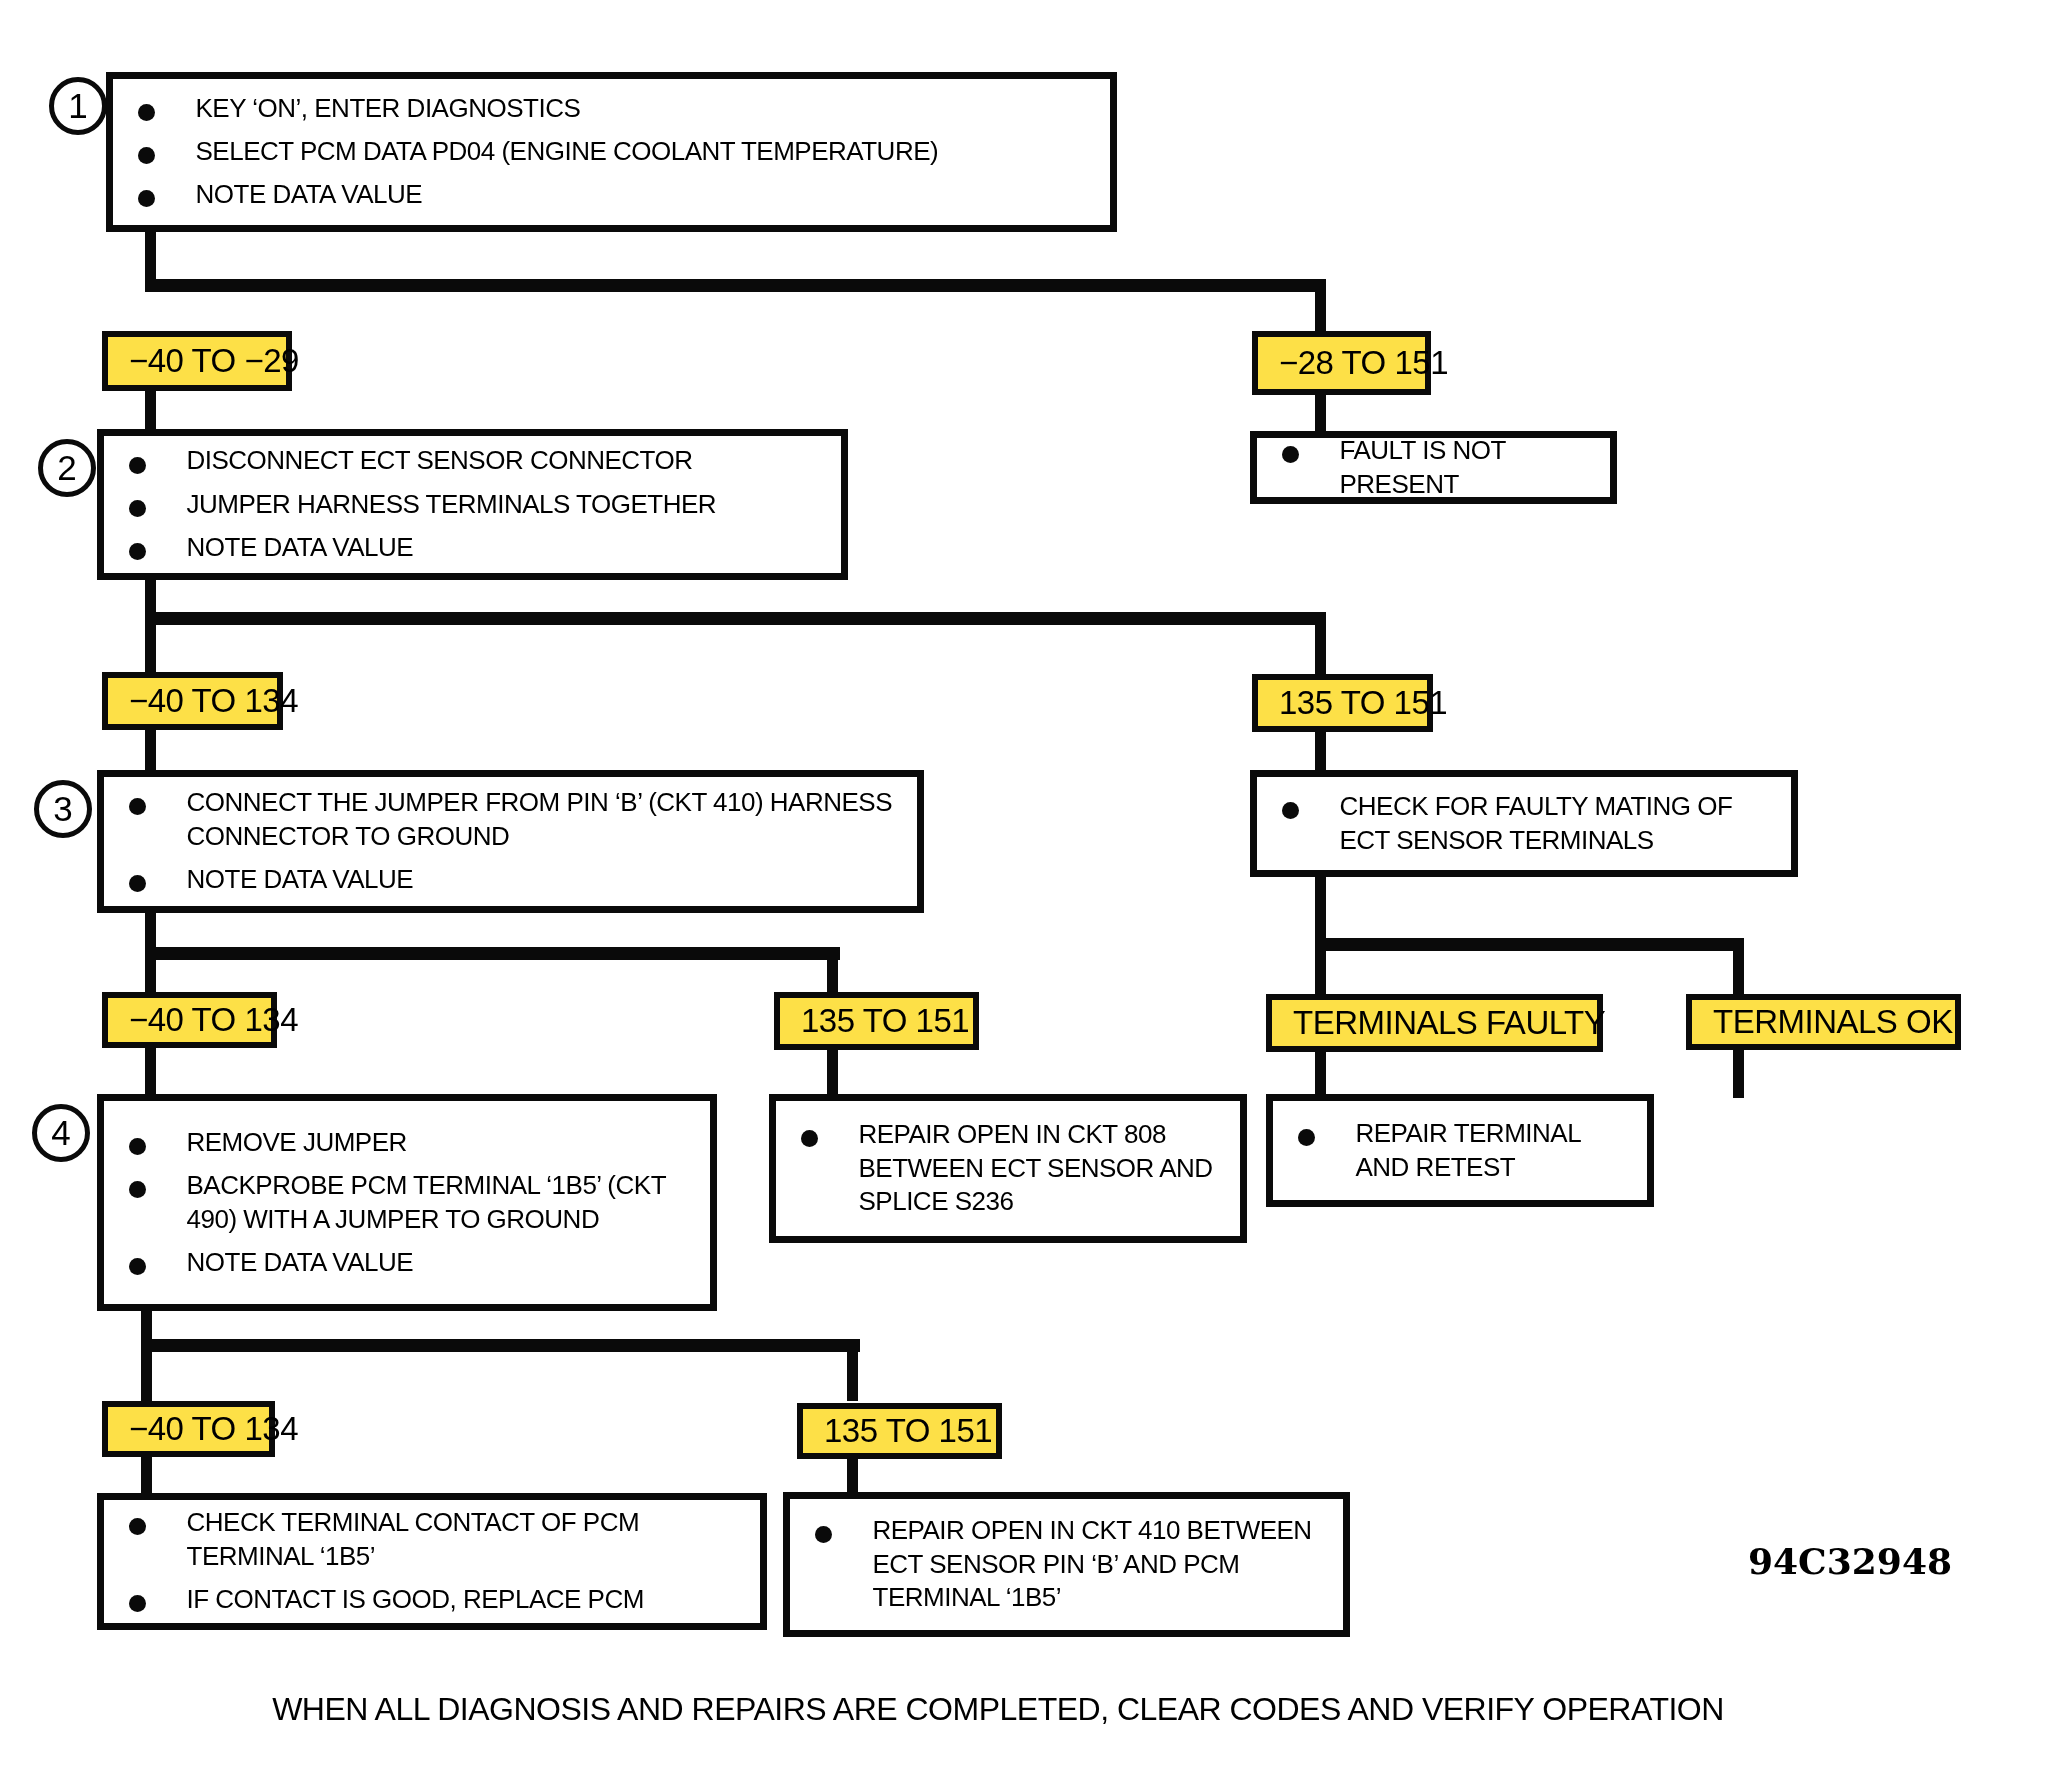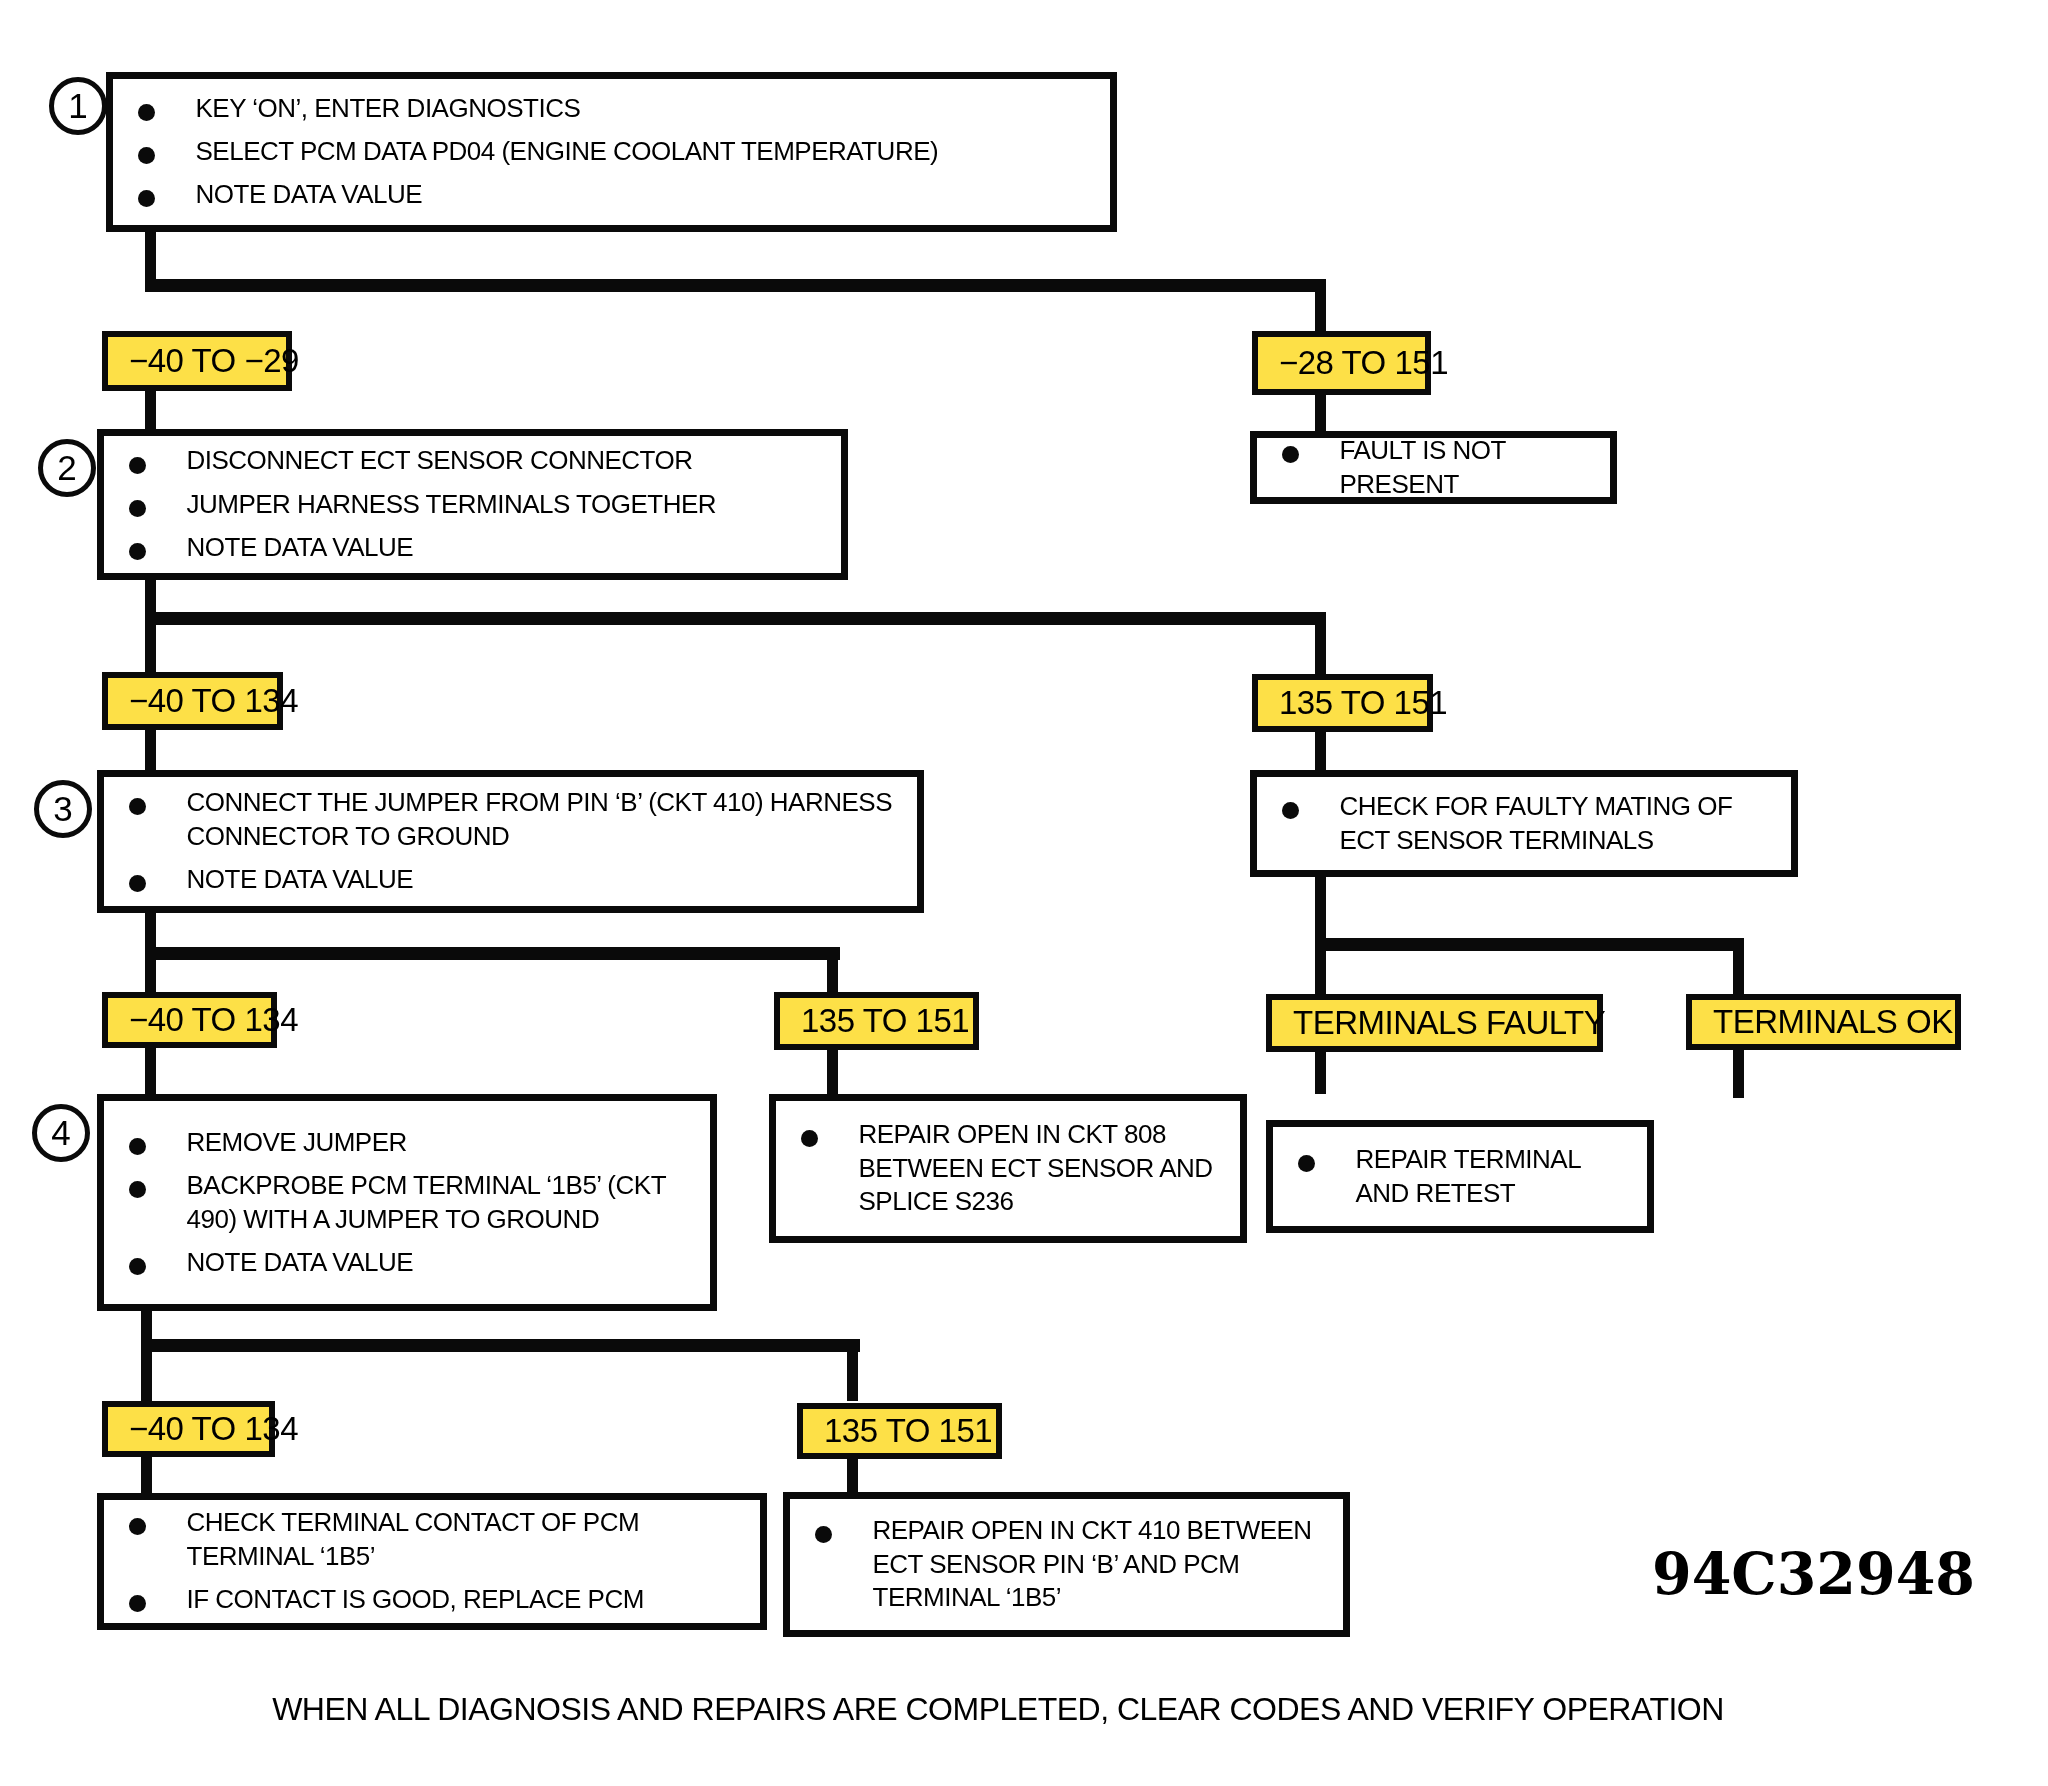--- a/index.html
+++ b/index.html
@@ -33,22 +33,22 @@
     flex:0 0 auto; margin-top:12.2px; margin-right:41px;
   }
   .txt { font-size:26px; line-height:1.3; letter-spacing:-0.5px; }
   .step-circle {
     position:absolute; width:58px; height:58px; box-sizing:border-box;
     border:5.6px solid #0a0a0a; border-radius:50%; background:#fff; z-index:3;
     display:flex; align-items:center; justify-content:center;
     font-size:35px;
   }
   .fig-code {
-    position:absolute; left:1652px; top:1540px; z-index:2;
-    font-family:"DejaVu Serif", serif; font-weight:bold; font-size:57px;
+    position:absolute; left:1748px; top:1540px; z-index:2;
+    font-family:"DejaVu Serif", serif; font-weight:bold; font-size:36px;
     letter-spacing:0px;
   }
   .footer {
     position:absolute; left:0; top:1691px; width:1996px; z-index:2;
     text-align:center; font-size:32px; letter-spacing:-0.5px;
   }
 </style>
 </head>
 <body>
 
@@ -188,21 +188,21 @@
 
   <div class="node" style="left:769px;top:1094px;width:478px;height:149px;">
     <div class="bullets">
       <div class="row">
         <span class="dot"></span>
         <span class="txt">REPAIR OPEN IN CKT 808 BETWEEN ECT SENSOR AND SPLICE S236</span>
       </div>
     </div>
   </div>
 
-  <div class="node" style="left:1266px;top:1120px;width:388px;height:113px;">
+  <div class="node" style="left:1266px;top:1094px;width:388px;height:113px;">
     <div class="bullets">
       <div class="row">
         <span class="dot"></span>
         <span class="txt">REPAIR TERMINAL AND RETEST</span>
       </div>
     </div>
   </div>
 
 
   <div class="cond" style="left:102px;top:1401px;width:173px;height:56px;">−40 TO 134</div>

